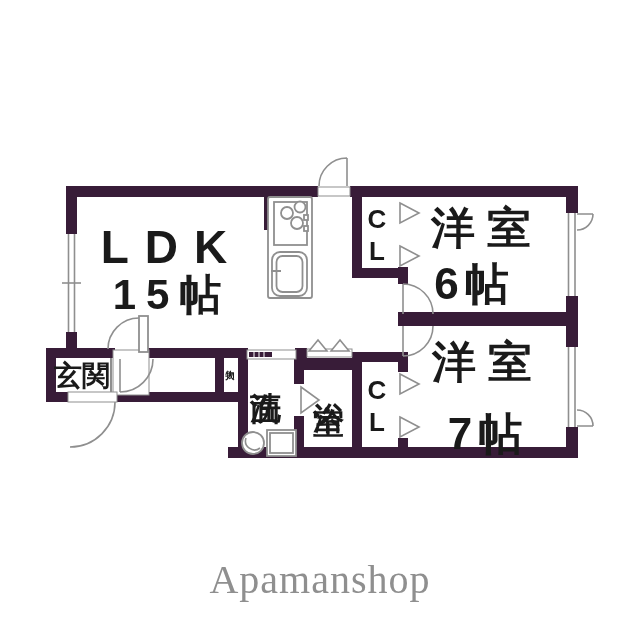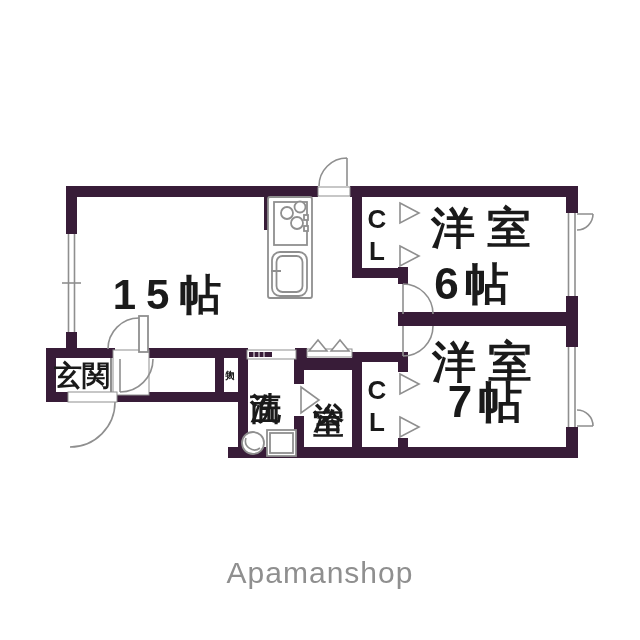--- a/index.html
+++ b/index.html
@@ -147,36 +147,37 @@
         <circle class="fix" cx="253" cy="443" r="11"></circle>
         <path class="ln" d="M246 438 A9 9 0 0 0 260 448"></path>
       </g>
       <g>
         <rect class="fix" x="267" y="430" width="29" height="26"></rect>
         <rect class="fix" x="270" y="433" width="23" height="20"></rect>
       </g>
     </g>
   </svg>
 
+  <div class="lbl ctr" style="left:82px;top:224px;width:180px;font-size:46px;letter-spacing:16px;">LDK</div>
   <div class="lbl ctr" style="left:82px;top:274px;width:180px;font-size:42px;letter-spacing:10px;">15帖</div>
 
   <div class="lbl ctr" style="left:408px;top:206px;width:158px;font-size:44px;letter-spacing:12px;">洋室</div>
   <div class="lbl ctr" style="left:408px;top:262px;width:133px;font-size:44px;letter-spacing:6px;">6帖</div>
 
   <div class="lbl ctr" style="left:410px;top:340px;width:156px;font-size:44px;letter-spacing:12px;">洋室</div>
-  <div class="lbl ctr" style="left:410px;top:380px;width:156px;font-size:44px;letter-spacing:6px;">7帖</div>
+  <div class="lbl ctr" style="left:410px;top:412px;width:156px;font-size:44px;letter-spacing:6px;">7帖</div>
 
   <div class="lbl ctr" style="left:54px;top:362px;width:56px;font-size:28px;">玄関</div>
 
 
   <div class="lbl vlbl" style="left:250px;top:367px;font-size:31px;letter-spacing:4px;">洗面</div>
 
   <div class="lbl vlbl" style="left:313px;top:378px;font-size:31px;letter-spacing:2px;">浴室</div>
 
   <div class="lbl vlbl" style="left:364px;top:204px;font-size:26px;letter-spacing:2px;">CL</div>
 
   <div class="lbl vlbl" style="left:364px;top:375px;font-size:26px;letter-spacing:2px;">CL</div>
 
   <div class="lbl vlbl" style="left:225px;top:363px;font-size:9px;font-weight:600;">物入</div>
 
-  <div class="watermark ctr" style="left:160px;top:556px;width:320px;font-size:30px;">Apamanshop</div>
+  <div class="watermark ctr" style="left:160px;top:556px;width:320px;font-size:40px;font-family:Liberation Serif, serif;">Apamanshop</div>
 
 </div>
 
 </body></html>

